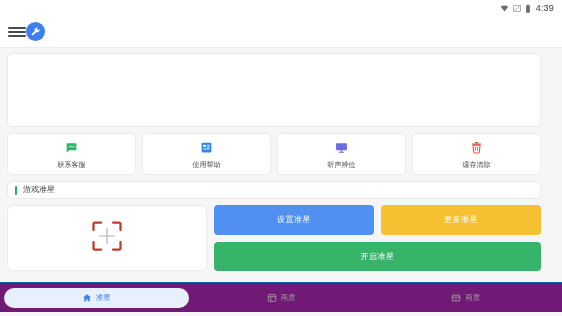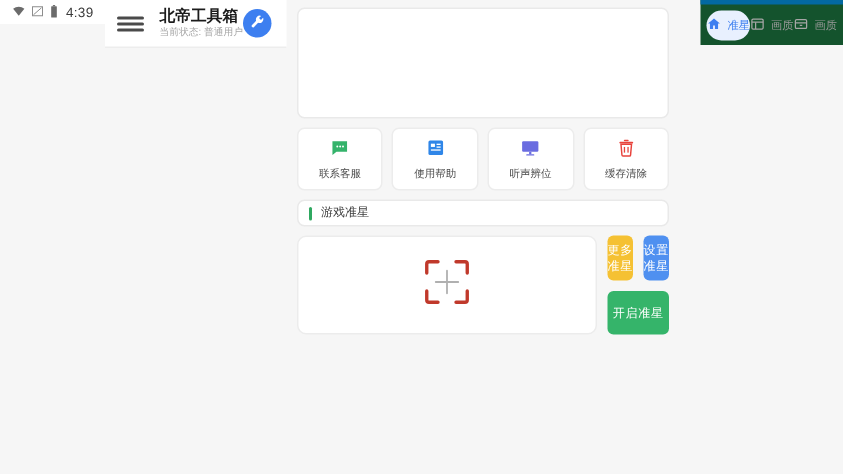--- a/index.html
+++ b/index.html
@@ -6,23 +6,24 @@
   html, body {
     width: 562px;
     height: 316px;
     overflow: hidden;
     font-family: "Liberation Sans", "DejaVu Sans", sans-serif;
     background: #f6f6f6;
   }
   .phone {
     position: relative;
     width: 562px;
-    height: 264px;
+    height: 312px;
     background: #f6f6f6;
     display: flex;
+    flex-direction: column;
   }
 
   
   .statusbar {
     height: 16px;
     background: #ffffff;
     display: flex;
     align-items: center;
     justify-content: flex-end;
     padding: 0 8px;
@@ -152,25 +153,25 @@
     cursor: pointer;
     letter-spacing: .5px;
   }
   .btn-blue   { background: #4f90f0; flex: 1 1 0; }
   .btn-yellow { background: #f5c133; flex: 1 1 0; }
   .btn-green  { background: #35b46a; flex: 1 1 0; width: 100%; font-family: Liberation Serif, serif; }
 
   
   .bottomnav {
     height: 30px;
-    background: #14532d;
-    display: flex;
-    align-items: center;
-    flex: 0 0 auto;
-    border-top: 3px solid #0369a1;
+    background: #701a75;
+    display: flex;
+    align-items: center;
+    flex: 0 0 auto;
+    border-top: 1px solid #0369a1;
     padding: 0 4px;
   }
   .navitem {
     flex: 1 1 0;
     height: 20px;
     display: flex;
     align-items: center;
     justify-content: center;
     gap: 4px;
     cursor: pointer;
@@ -205,24 +206,20 @@
     </span>
     <span class="sclock">4:39</span>
   </div>
 
   <div class="appbar">
     <div class="hamburger">
       <i></i>
         <i></i>
         <i></i>
     </div>
-    <div class="titlewrap">
-      <div class="apptitle">北帝工具箱</div>
-      <div class="appsub">当前状态: 普通用户</div>
-    </div>
     <div class="toolbtn">
       <span>
         <svg width="11" height="11" viewBox="0 0 24 24">
             <path d="M20.5 6.3a5.6 5.6 0 0 1-7.2 7.2l-6 6a2 2 0 0 1-2.9-2.8l6-6a5.6 5.6 0 0 1 7.2-7.2l-3 3 2.8 2.8 3-3z" fill="#ffffff"></path>
           </svg>
       </span>
     </div>
   </div>
 
   <div class="content">
@@ -295,22 +292,22 @@
             <path d="M32 6h8a2 2 0 0 1 2 2v8" fill="none" stroke="#c0392b" stroke-width="3" stroke-linecap="round"></path>
             <path d="M42 32v8a2 2 0 0 1-2 2h-8" fill="none" stroke="#c0392b" stroke-width="3" stroke-linecap="round"></path>
             <path d="M16 42H8a2 2 0 0 1-2-2v-8" fill="none" stroke="#c0392b" stroke-width="3" stroke-linecap="round"></path>
             <path d="M24 14v20M14 24h20" stroke="#b0b0b0" stroke-width="1.6" stroke-linecap="round"></path>
           </svg>
         </span>
       </div>
 
       <div class="btncol">
         <div class="btnrow">
+          <button class="btn btn-blue">设置准星</button>
           <button class="btn btn-yellow">更多准星</button>
-          <button class="btn btn-blue">设置准星</button>
         </div>
         <button class="btn btn-green">开启准星</button>
       </div>
     </div>
   </div>
 
   <div class="bottomnav">
 
     <div class="navitem active">
       <span>

